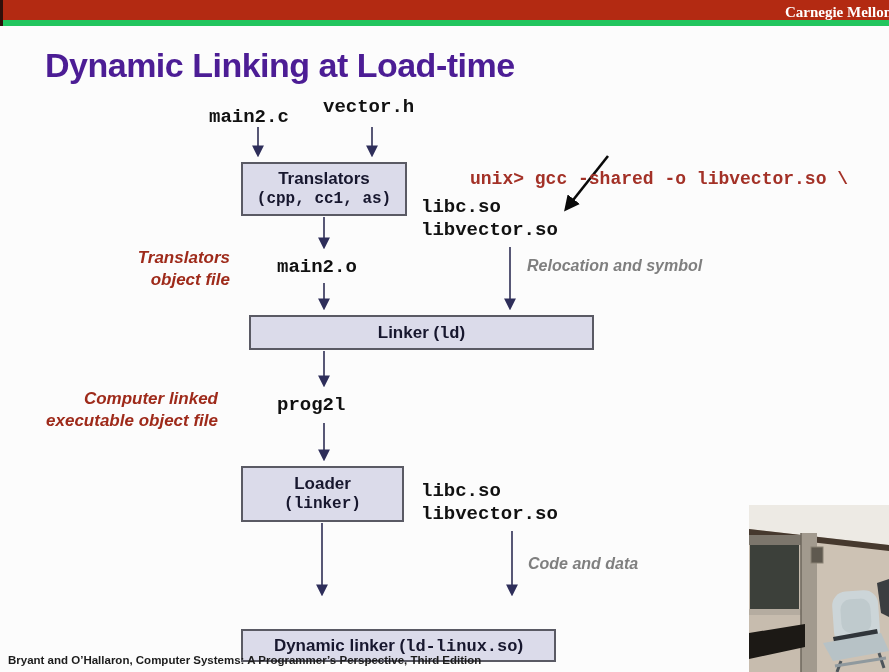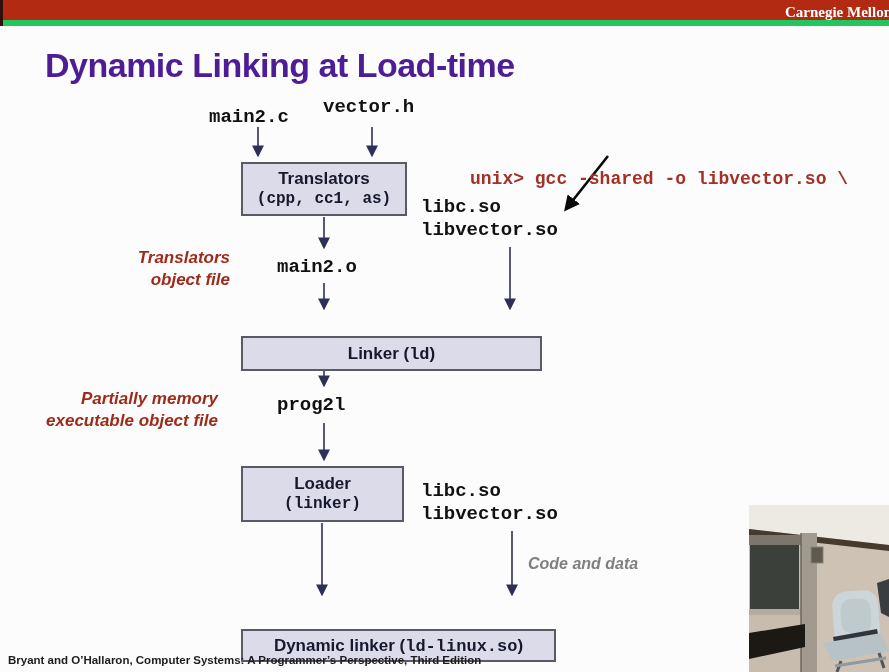--- a/index.html
+++ b/index.html
@@ -94,28 +94,29 @@
   </div>
 
   <div class="redlabel" style="left:30px;top:247px;width:200px;">
     <div>Translators</div>
     <div>object file</div>
   </div>
 
   <div class="filelabel mono" style="left:277px;top:256px;width:95px;">main2.o</div>
 
   <div class="graynote" style="left:527px;top:255px;">
+    <div>Relocation and symbol</div>
   </div>
 
-  <div class="dbox" style="left:241px;top:315px;width:301px;height:35px;flex-direction:row;margin-top:21px;">
+  <div class="dbox" style="left:249px;top:315px;width:345px;height:35px;flex-direction:row;">
     <span class="boxline"><span>Linker (</span><span class="m">ld</span><span>)</span></span>
   </div>
 
   <div class="redlabel" style="left:5px;top:388px;width:213px;">
-    <div>Partially memory</div>
+    <div>Computer linked</div>
     <div>executable object file</div>
   </div>
 
   <div class="filelabel mono" style="left:277px;top:394px;width:90px;">prog2l</div>
 
   <div class="dbox" style="left:241px;top:466px;width:163px;height:56px;">
     <div class="bt">Loader</div>
     <div class="bs">(linker)</div>
   </div>
 

